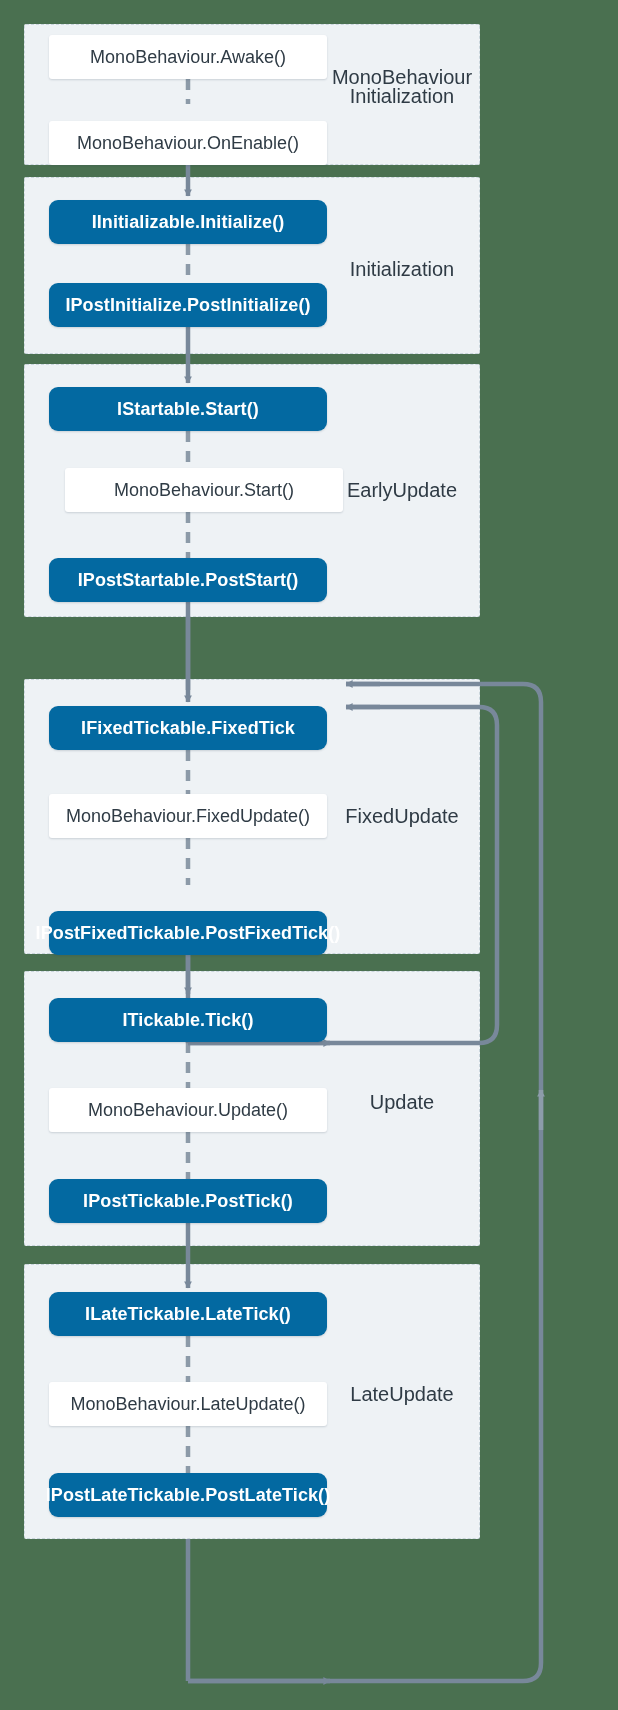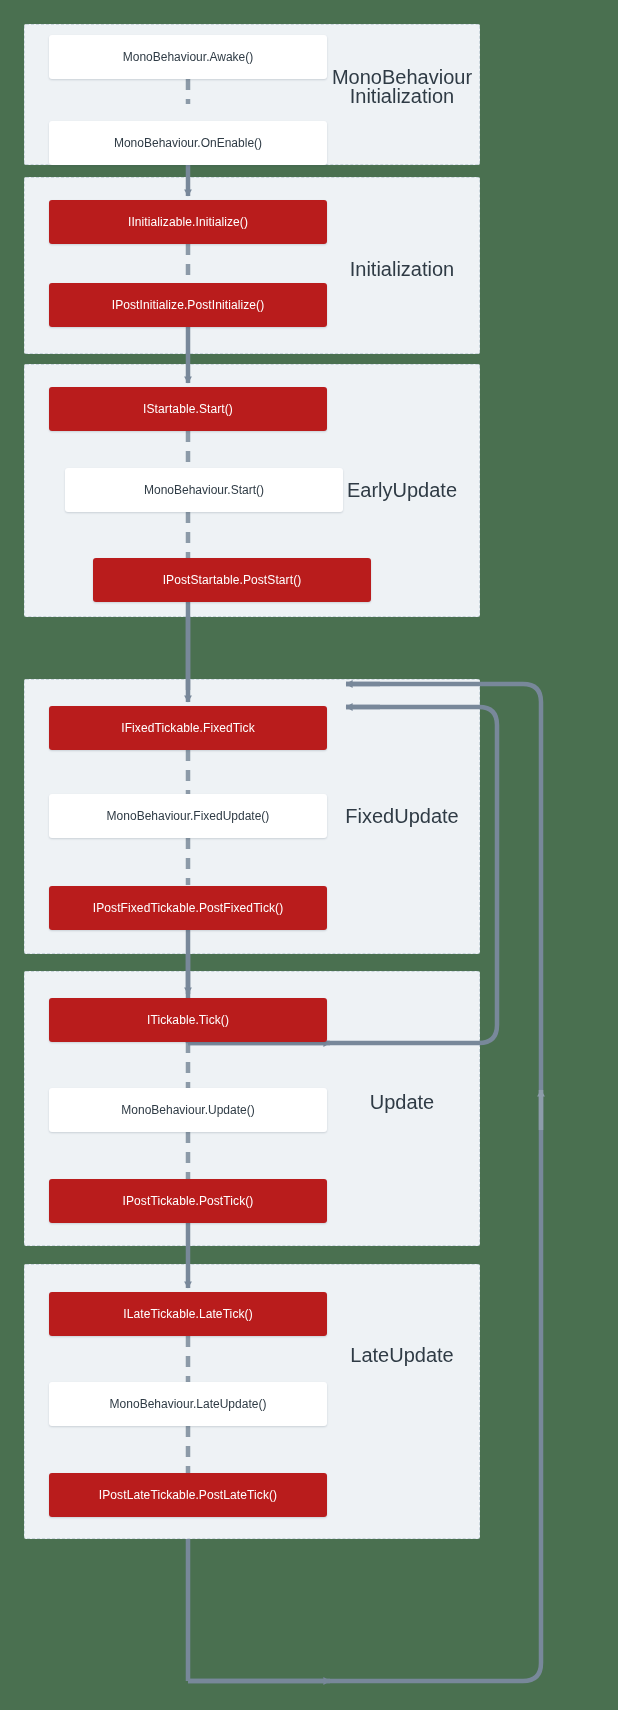--- a/index.html
+++ b/index.html
@@ -30,25 +30,25 @@
     left:327px;
   }
 
   
   .node{
     position:absolute;
     left:49px;width:278px;height:44px;
     box-sizing:border-box;
     display:flex;align-items:center;justify-content:center;
     border-radius:3px;
-    font-size:12px;
+    font-size:18px;
     text-align:center;
     box-shadow:0 1px 2px rgba(40,60,80,.18);
   }
-  .node.blue{background:#b91c1c;color:#ffffff;font-weight:normal;letter-spacing:.1px;}
+  .node.blue{background:#0369a1;color:#ffffff;font-weight:bold;letter-spacing:.1px;border-radius:9px;}
   .node.white{background:#ffffff;color:#2f3b45;font-weight:normal;}
 
   
   #wires{position:absolute;left:0;top:0;width:618px;height:1710px;pointer-events:none;}
 </style>
 </head>
 <body style="background: rgb(74, 112, 80);">
 
 <div id="stage">
 
@@ -117,25 +117,25 @@
   </svg>
 
   <div class="node white" style="top:35px;">MonoBehaviour.Awake()</div>
   <div class="node white" style="top:121px;">MonoBehaviour.OnEnable()</div>
 
   <div class="node blue" style="top:200px;">IInitializable.Initialize()</div>
   <div class="node blue" style="top:283px;">IPostInitialize.PostInitialize()</div>
 
   <div class="node blue" style="top:387px;">IStartable.Start()</div>
   <div class="node white" style="top:468px;margin-left:16px;">MonoBehaviour.Start()</div>
-  <div class="node blue" style="top:558px;margin-left:44px;">IPostStartable.PostStart()</div>
+  <div class="node blue" style="top:558px;">IPostStartable.PostStart()</div>
 
   <div class="node blue" style="top:706px;">IFixedTickable.FixedTick</div>
   <div class="node white" style="top:794px;">MonoBehaviour.FixedUpdate()</div>
-  <div class="node blue" style="top:886px;">IPostFixedTickable.PostFixedTick()</div>
+  <div class="node blue" style="top:911px;">IPostFixedTickable.PostFixedTick()</div>
 
   <div class="node blue" style="top:998px;">ITickable.Tick()</div>
   <div class="node blue" style="top:1179px;">IPostTickable.PostTick()</div>
   <div class="node white" style="top:1088px;">MonoBehaviour.Update()</div>
 
   <div class="node blue" style="top:1292px;">ILateTickable.LateTick()</div>
   <div class="node white" style="top:1382px;">MonoBehaviour.LateUpdate()</div>
   <div class="node blue" style="top:1473px;">IPostLateTickable.PostLateTick()</div>
 
   <div class="group-label" style="top:68px;">
@@ -147,17 +147,17 @@
   </div>
   <div class="group-label" style="top:481px;">
     <div>EarlyUpdate</div>
   </div>
   <div class="group-label" style="top:807px;">
     <div>FixedUpdate</div>
   </div>
   <div class="group-label" style="top:1093px;">
     <div>Update</div>
   </div>
-  <div class="group-label" style="top:1346px;">
+  <div class="group-label" style="top:1385px;">
     <div>LateUpdate</div>
   </div>
 
 </div>
 
 </body></html>

